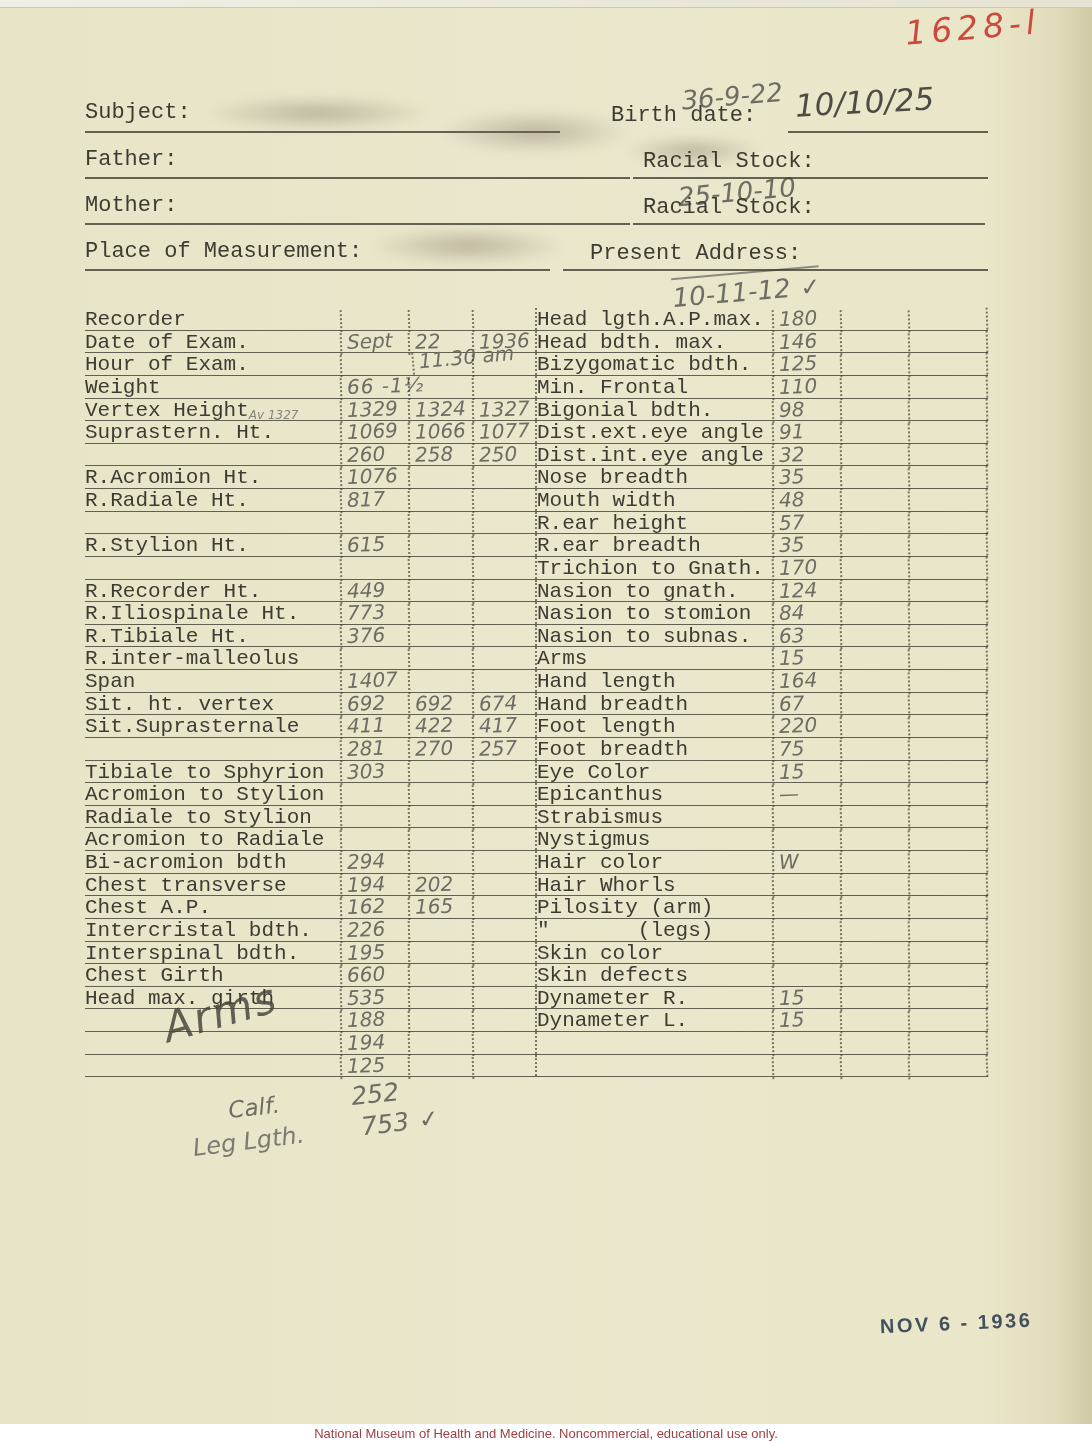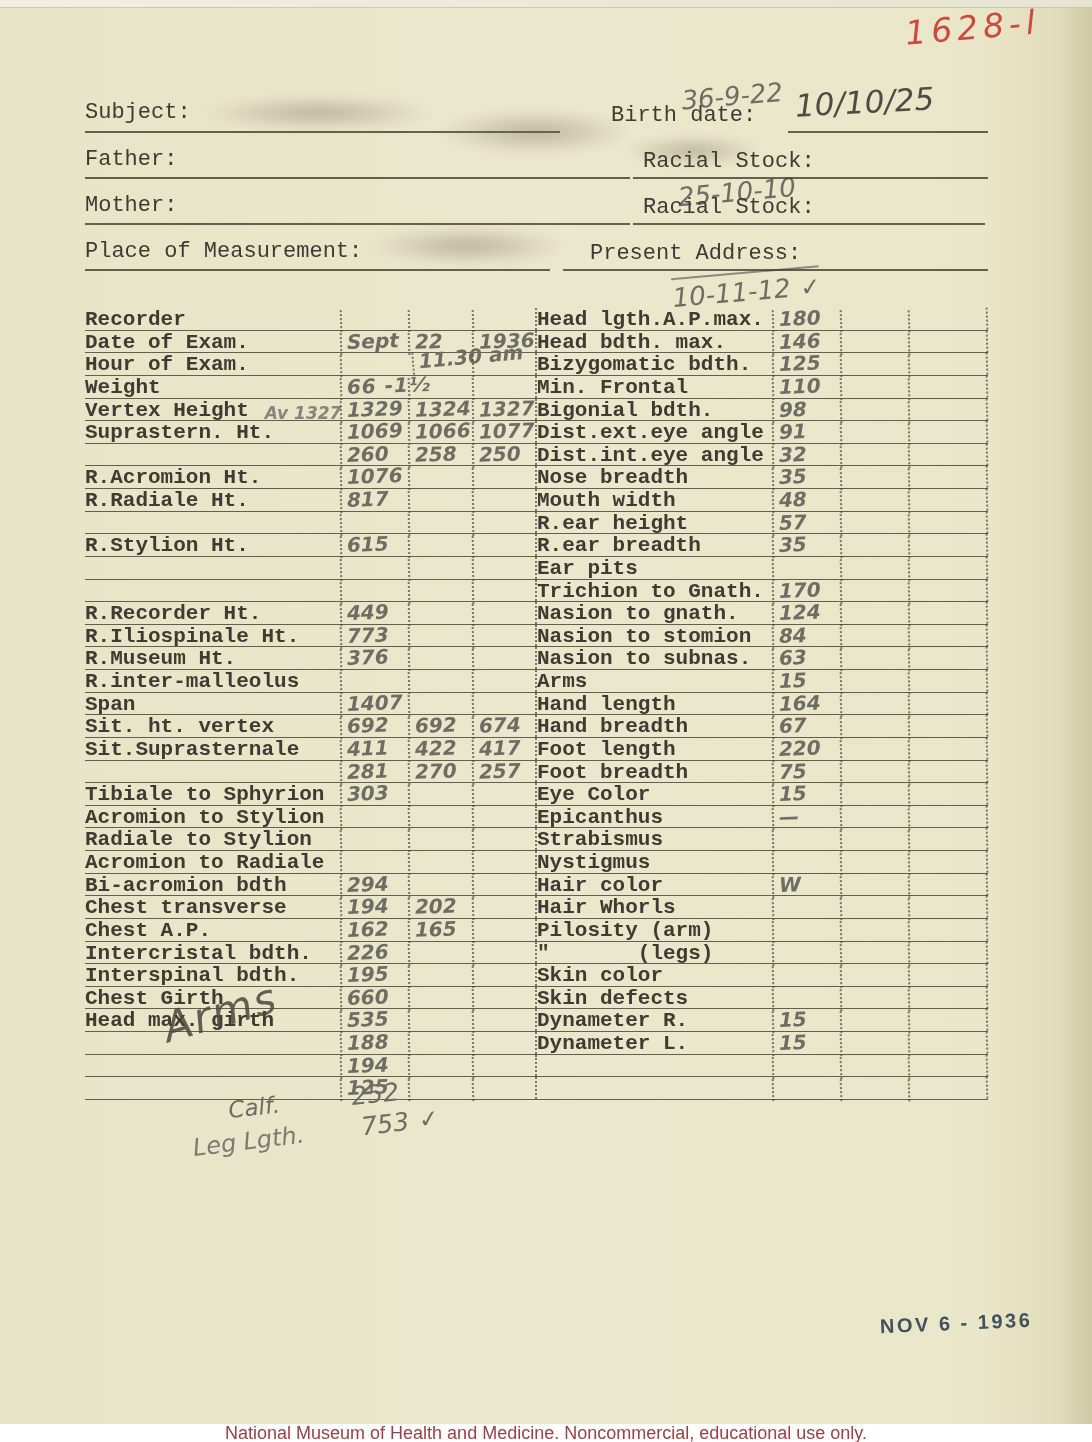--- a/index.html
+++ b/index.html
@@ -25,50 +25,50 @@
   .sums .s2{padding-left:14px;}
   .sums .s3{border-top:2px solid #8a8a80;padding-top:2px;}
   .check{font-style:normal;font-size:24px;padding-left:10px;color:#6d6d64;}
   .red-id{position:absolute;left:905px;top:8px;font-size:33px;letter-spacing:5px;
         color:#cc493c;transform:rotate(-5deg);}
 
   .birth-hw{position:absolute;left:795px;top:84px;font-size:31px;color:#4c4c44;transform:rotate(-3deg);}
 
   
   .tbl{position:absolute;left:85px;top:308px;width:903px;}
-  .trow{display:flex;height:21.63px;border-bottom:1.6px solid rgba(58,58,46,.78);position:relative;font-weight:bold;}
+  .trow{display:flex;height:21.63px;border-bottom:1.6px solid rgba(58,58,46,.78);position:relative;}
   .cell{box-sizing:border-box;height:100%;overflow:visible;}
   .c0{width:255px;}
   .c1{width:68px;}.c2{width:64px;}.c3{width:63px;}
   .c4{width:237px;}
   .c5{width:68px;}.c6{width:68px;}.c7{width:80px;border-right:2px dotted rgba(58,58,46,.65);}
   .c1,.c2,.c3,.c4,.c5,.c6,.c7{border-left:2px dotted rgba(58,58,46,.65);}
   .cell.typed{font-size:21px;line-height:21px;padding-top:1px;}
   .cell .tlabel{font-size:21px;line-height:21px;}
   .cell.hwv{font-size:20px;line-height:19px;padding-left:5px;transform:translateY(1px) rotate(-2deg);}
-  .lnote{font-size:17px;color:#85857b;margin-left:16px;position:relative;top:3px;}
+  .lnote{font-size:12px;color:#85857b;margin-left:0;position:relative;top:3px;}
   .r-hour .c2{transform:translate(4px,-3px) rotate(-5deg);}
   .r-weight .c1{letter-spacing:1px;}
 
   .scribble{position:absolute;left:162px;top:988px;font-size:42px;color:rgba(72,72,60,.85);
         transform:rotate(-16deg);letter-spacing:2px;}
 
   .famhist{position:absolute;left:85px;top:1068px;font-size:22px;}
   .calf{position:absolute;left:228px;top:1086px;font-size:23px;transform:rotate(-6deg);}
   .calf .num{font-size:25px;padding-left:72px;}
   .leg{position:absolute;left:192px;top:1118px;font-size:24px;color:#7b7b71;transform:rotate(-7deg);}
   .leg .num{font-size:25px;padding-left:58px;color:#6d6d64;}
 
   .stamp{position:absolute;left:880px;top:1312px;font-family:"Liberation Sans",sans-serif;
         font-weight:700;font-size:20px;letter-spacing:2.5px;color:#43505e;transform:rotate(-2.5deg);
         white-space:pre;}
 
   .footer{position:absolute;left:0;top:1424px;width:1092px;height:18px;background:#ffffff;
         display:flex;align-items:center;justify-content:center;}
-  .footer span{font-size:18px;color:#9c4045;text-align:center;}
+  .footer span{font-size:13px;color:#9c4045;text-align:center;}
 </style>
 </head>
 <body>
 
 <div class="page">
   <div class="top-edge"></div>
 
   <div class="sums hw pencil">
     <div class="s1">36-9-22</div>
     <div class="s2">25-10-10</div>
@@ -212,30 +212,20 @@
         <div class="cell c4 typed"><span class="tlabel typed">R.ear breadth</span></div>
         <div class="cell c5 hw hwv pencil">35</div>
         <div class="cell c6 hw hwv pencil"></div>
         <div class="cell c7 hw hwv pencil"></div>
       </div>
       <div class="trow">
         <div class="cell c0 typed"><span class="tlabel typed"></span></div>
         <div class="cell c1 hw hwv pencil"></div>
         <div class="cell c2 hw hwv pencil"></div>
         <div class="cell c3 hw hwv pencil"></div>
-        <div class="cell c4 typed"><span class="tlabel typed">Ear pits</span></div>
-        <div class="cell c5 hw hwv pencil"></div>
-        <div class="cell c6 hw hwv pencil"></div>
-        <div class="cell c7 hw hwv pencil"></div>
-      </div>
-      <div class="trow">
-        <div class="cell c0 typed"><span class="tlabel typed"></span></div>
-        <div class="cell c1 hw hwv pencil"></div>
-        <div class="cell c2 hw hwv pencil"></div>
-        <div class="cell c3 hw hwv pencil"></div>
         <div class="cell c4 typed"><span class="tlabel typed">Trichion to Gnath.</span></div>
         <div class="cell c5 hw hwv pencil">170</div>
         <div class="cell c6 hw hwv pencil"></div>
         <div class="cell c7 hw hwv pencil"></div>
       </div>
       <div class="trow">
         <div class="cell c0 typed"><span class="tlabel typed">R.Recorder Ht.</span></div>
         <div class="cell c1 hw hwv pencil">449</div>
         <div class="cell c2 hw hwv pencil"></div>
         <div class="cell c3 hw hwv pencil"></div>
@@ -248,21 +238,21 @@
         <div class="cell c0 typed"><span class="tlabel typed">R.Iliospinale Ht.</span></div>
         <div class="cell c1 hw hwv pencil">773</div>
         <div class="cell c2 hw hwv pencil"></div>
         <div class="cell c3 hw hwv pencil"></div>
         <div class="cell c4 typed"><span class="tlabel typed">Nasion to stomion</span></div>
         <div class="cell c5 hw hwv pencil">84</div>
         <div class="cell c6 hw hwv pencil"></div>
         <div class="cell c7 hw hwv pencil"></div>
       </div>
       <div class="trow">
-        <div class="cell c0 typed"><span class="tlabel typed">R.Museum Ht.</span></div>
+        <div class="cell c0 typed"><span class="tlabel typed">R.Tibiale Ht.</span></div>
         <div class="cell c1 hw hwv pencil">376</div>
         <div class="cell c2 hw hwv pencil"></div>
         <div class="cell c3 hw hwv pencil"></div>
         <div class="cell c4 typed"><span class="tlabel typed">Nasion to subnas.</span></div>
         <div class="cell c5 hw hwv pencil">63</div>
         <div class="cell c6 hw hwv pencil"></div>
         <div class="cell c7 hw hwv pencil"></div>
       </div>
       <div class="trow">
         <div class="cell c0 typed"><span class="tlabel typed">R.inter-malleolus</span></div>

